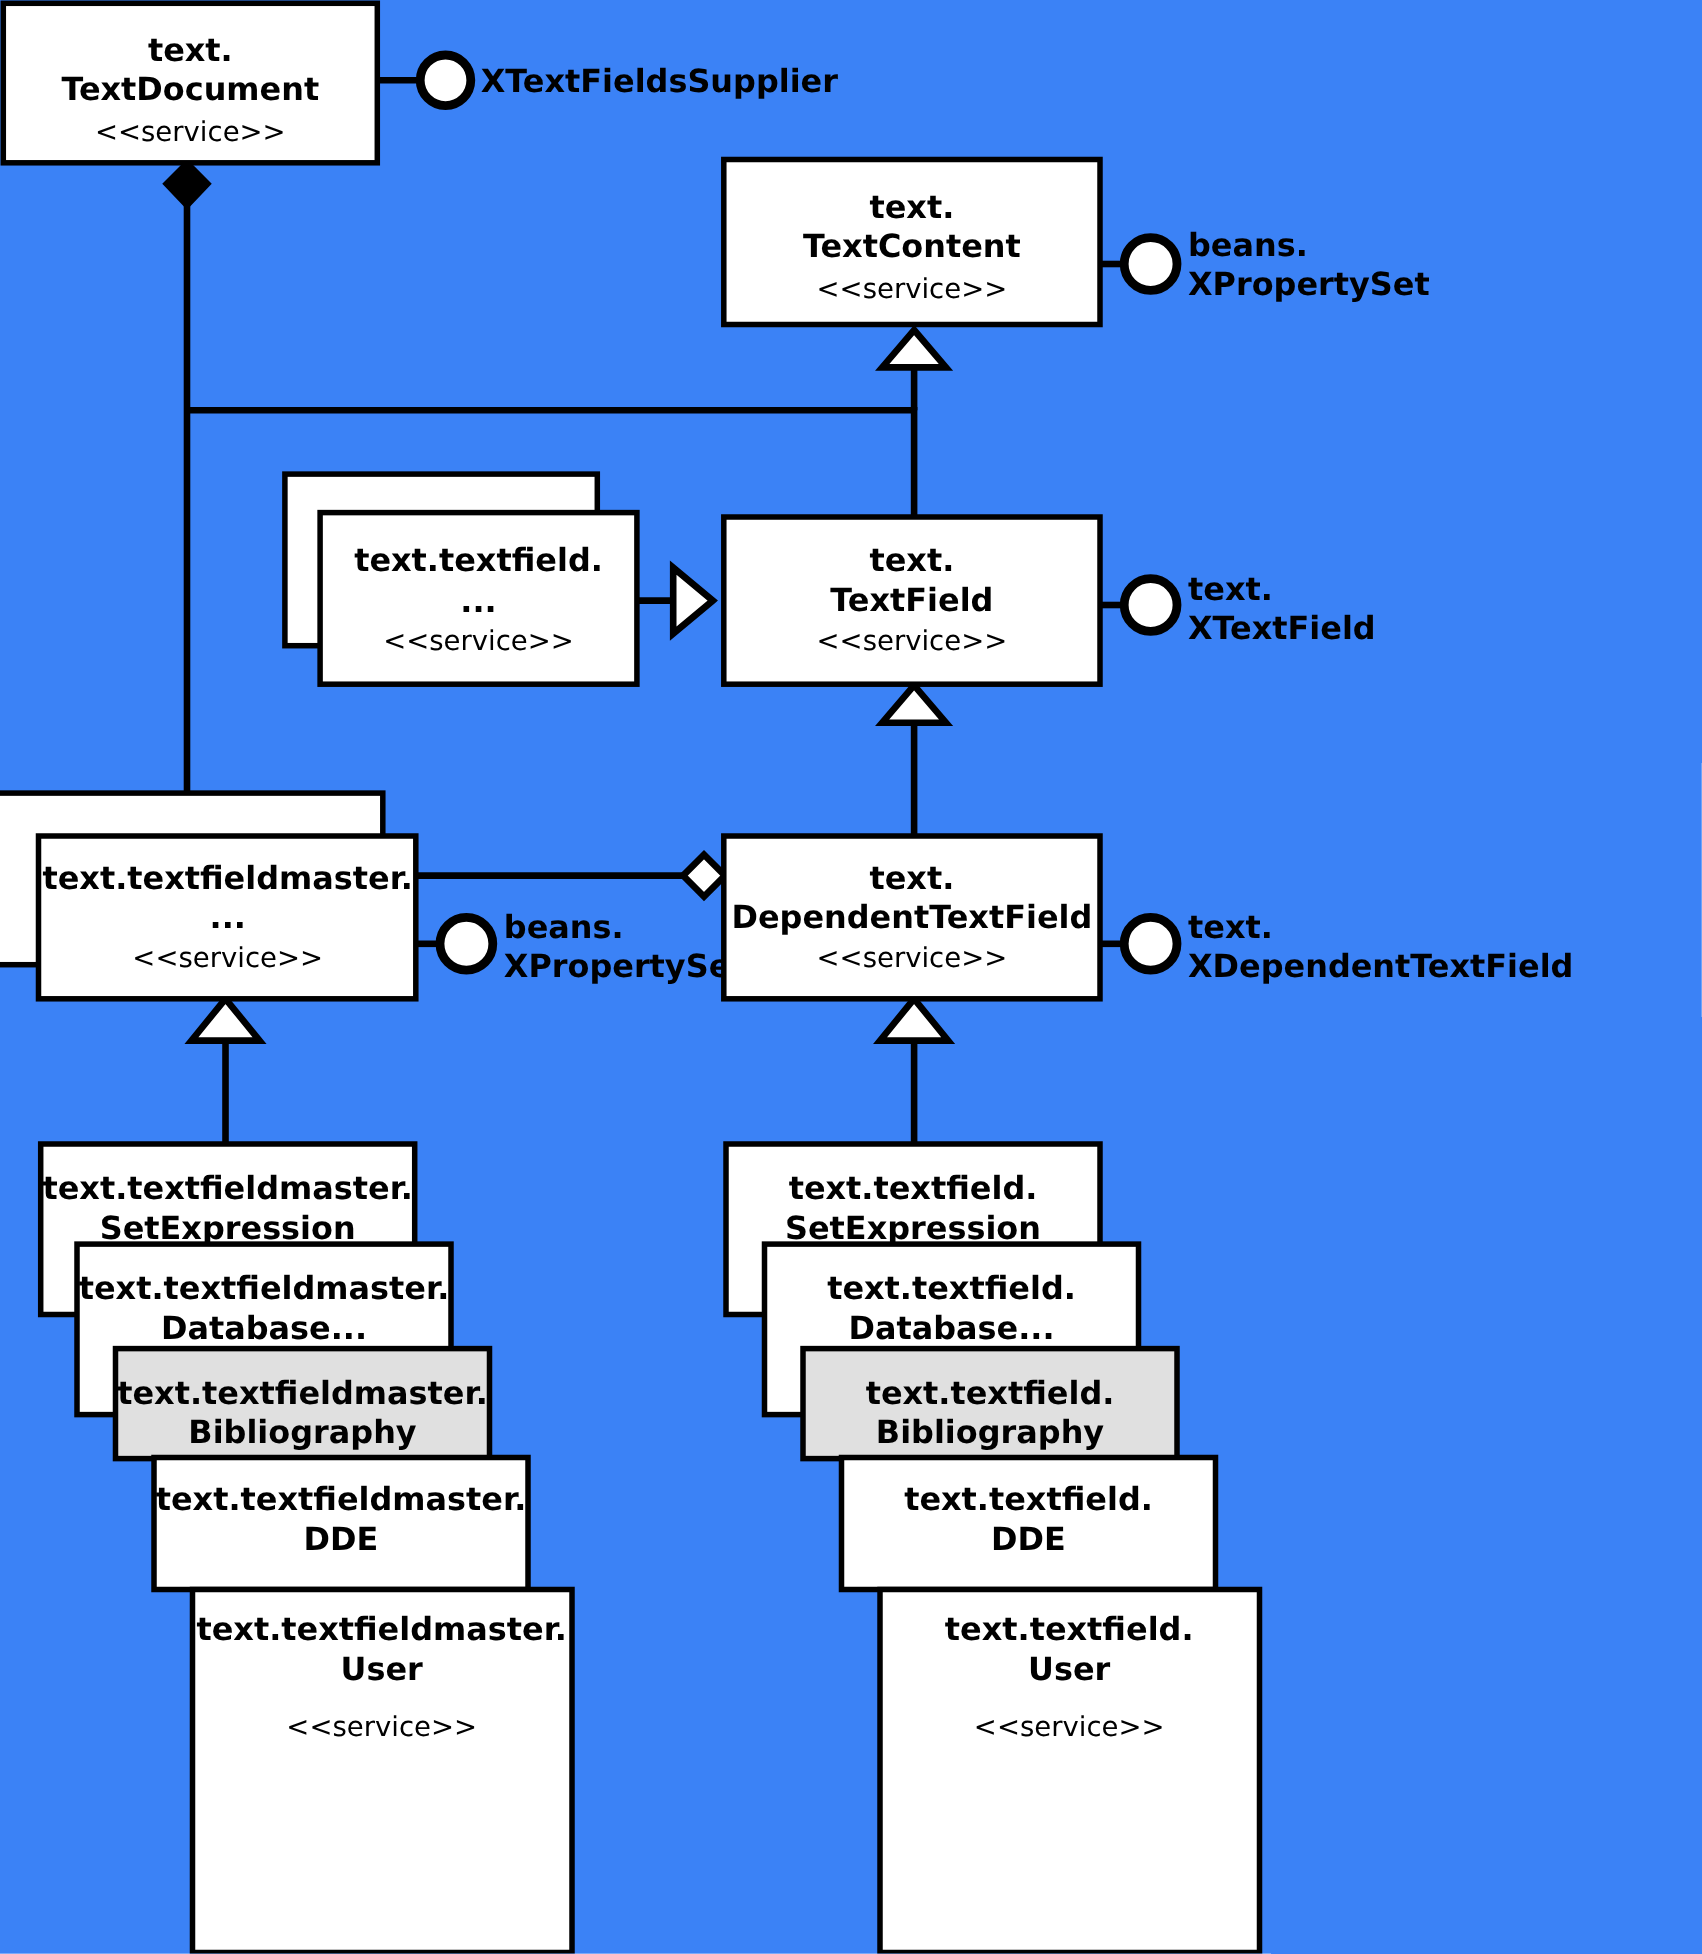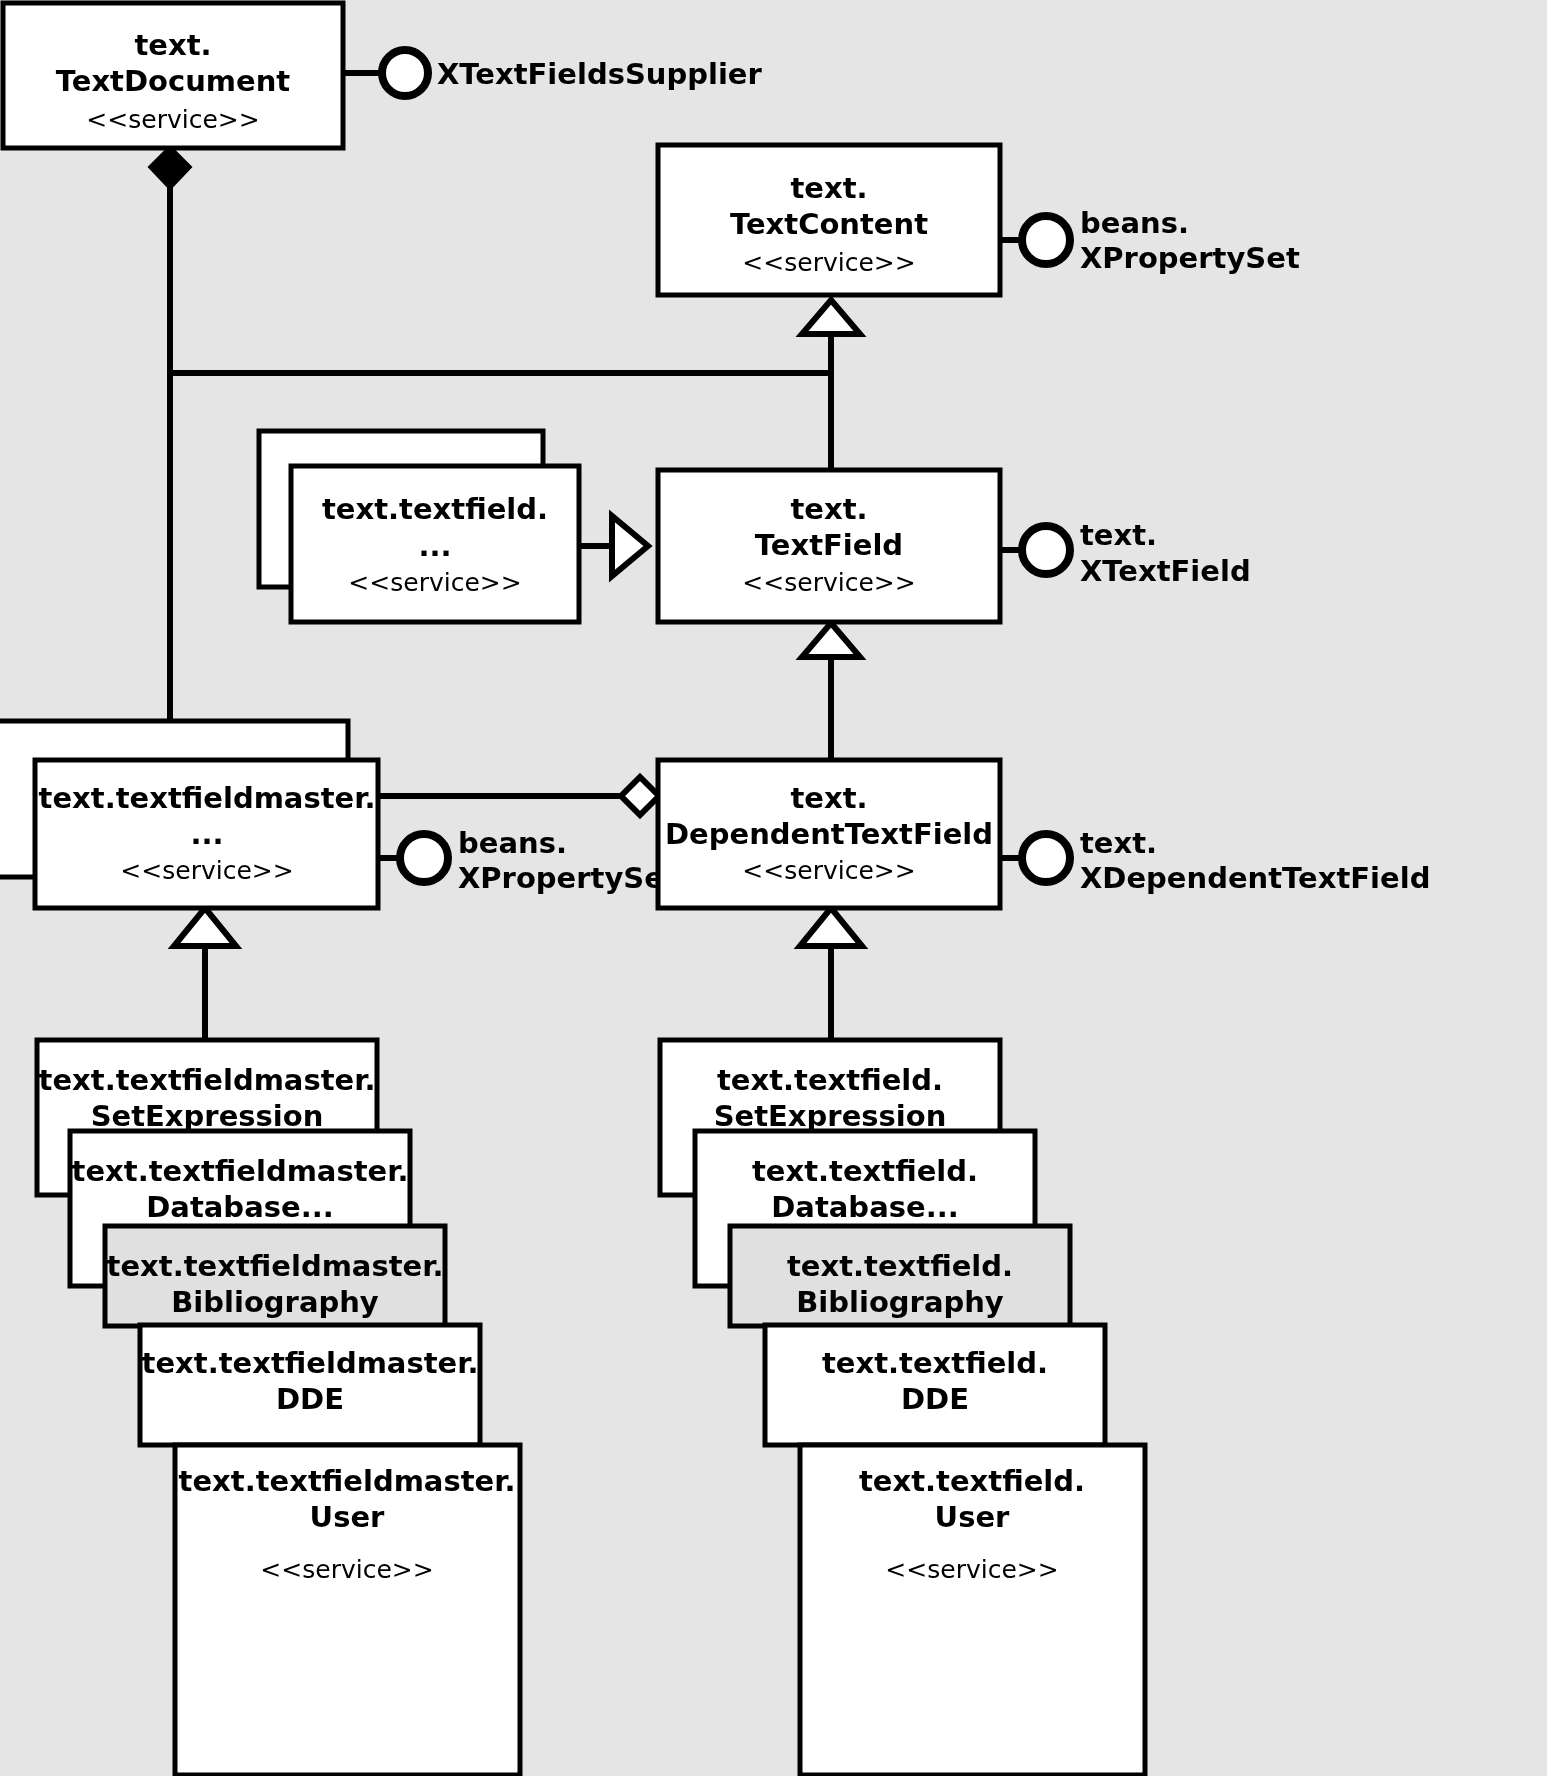--- a/index.html
+++ b/index.html
@@ -1,18 +1,18 @@
 <!DOCTYPE html>
 <html><head>
 <meta charset="utf-8">
 <style>
   html,body{margin:0;padding:0;background:#ffffff;}
   body{width:1547px;height:1776px;overflow:hidden;
        font-family:"DejaVu Sans","Liberation Sans",sans-serif;}
-  #stage{position:relative;width:1547px;height:1776px;background:#e5e5e5;}
+  #stage{position:relative;width:1547px;height:1776px;background:#3b82f6;}
   svg.layer{position:absolute;left:0;top:0;width:1547px;height:1776px;}
   .bx{fill:#ffffff;stroke:#000000;stroke-width:5;}
   .bx-hl{fill:#e0e0e0;stroke:#000000;stroke-width:5;}
   .ln{stroke:#000000;stroke-width:6;fill:none;}
   .filled{fill:#000000;stroke:#000000;stroke-width:5;}
   .hollow{fill:#ffffff;stroke:#000000;stroke-width:6;}
   .lolli{fill:#ffffff;stroke:#000000;stroke-width:8;}
   text{font-family:"DejaVu Sans","Liberation Sans",sans-serif;fill:#000;}
   .t-name{font-size:29px;font-weight:700;text-anchor:middle;}
   .t-svc{font-size:25px;font-weight:400;text-anchor:middle;}

